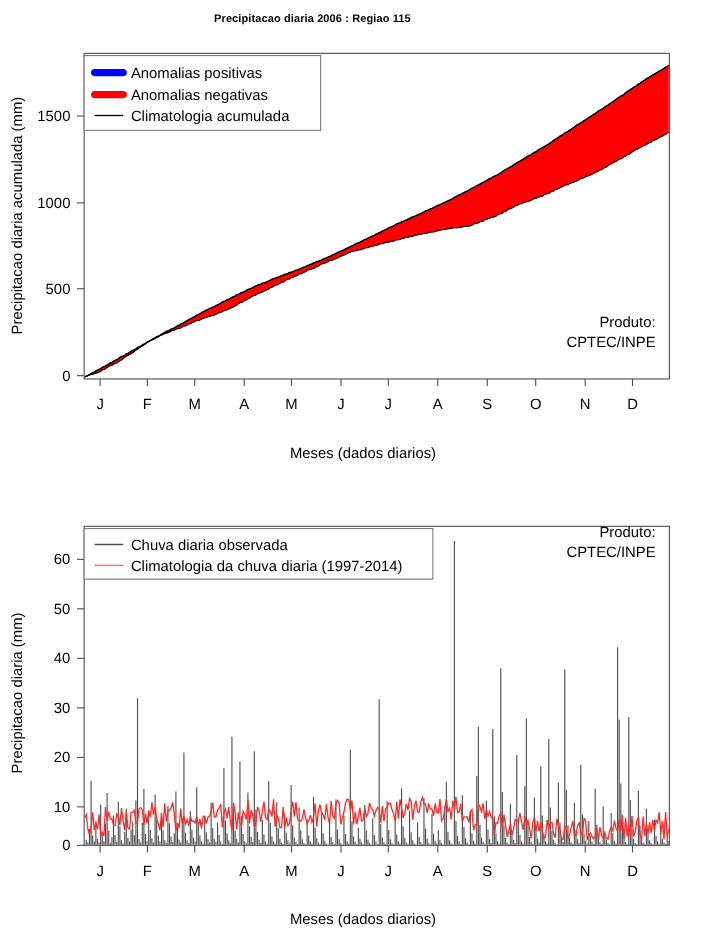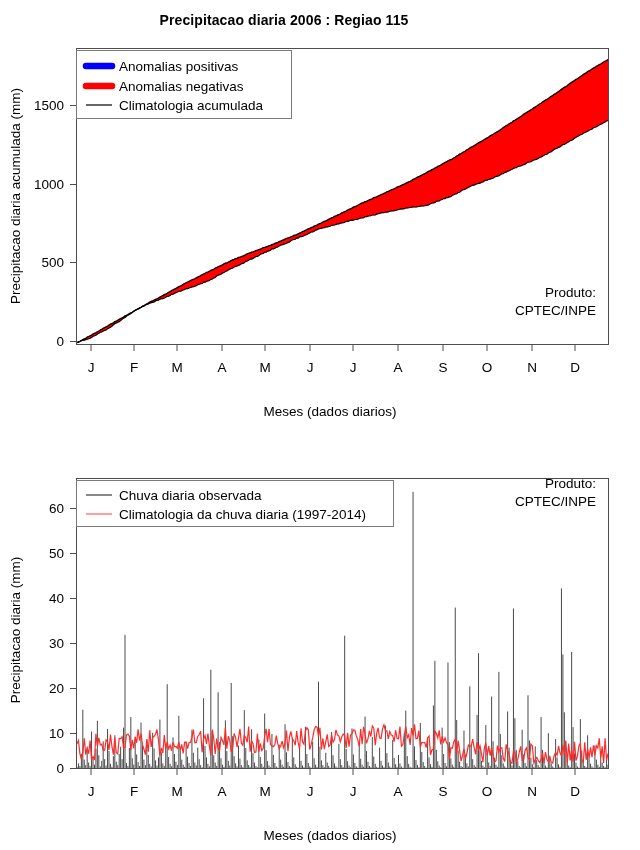--- a/index.html
+++ b/index.html
@@ -18,21 +18,21 @@
   .page {
     position: absolute;
     left: 0; top: 0;
     width: 640px; height: 850px;
   }
   .chart-title {
     position: absolute;
     left: 0; top: 12px;
     width: 568px;
     text-align: center;
-    font-size: 14px;
+    font-size: 10px;
     font-weight: bold;
     letter-spacing: 0.1px;
   }
   svg { display: block; }
   .frame { stroke: #4d4d4d; stroke-width: 1; fill: none; }
   .tick { stroke: #4d4d4d; stroke-width: 1; }
   .ticklabel {
     font-family: "Liberation Sans", sans-serif;
     font-size: 13.5px;
     fill: #000;

